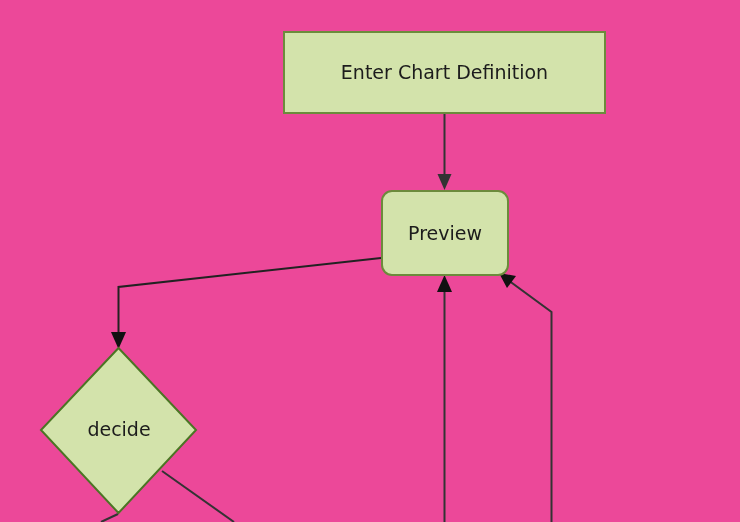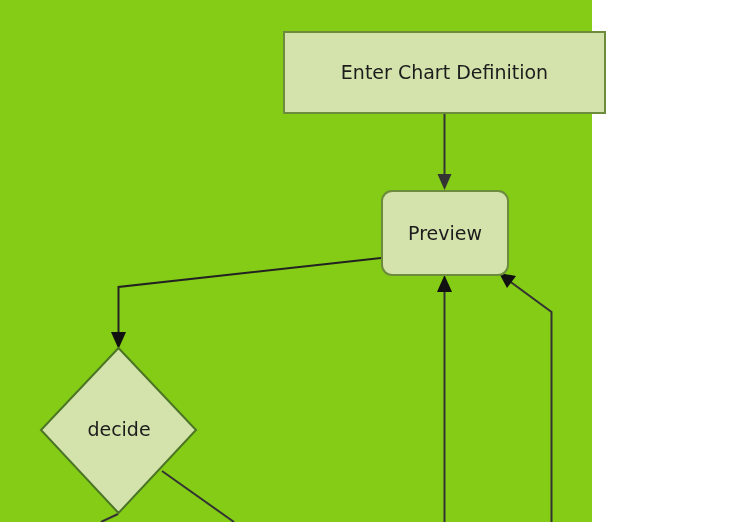--- a/index.html
+++ b/index.html
@@ -8,23 +8,23 @@
     background: #ffffff;
   }
   body {
     width: 740px;
     height: 522px;
     overflow: hidden;
     font-family: "DejaVu Sans", "Liberation Sans", sans-serif;
   }
   #diagram-root {
     position: relative;
-    width: 592px;
+    width: 740px;
     height: 522px;
-    background: #84cc16;
+    background: #ec4899;
   }
   svg#flowchart {
     display: block;
     width: 740px;
     height: 522px;
   }
   .node-shape {
     stroke-width: 2px;
   }
   .node-label {

